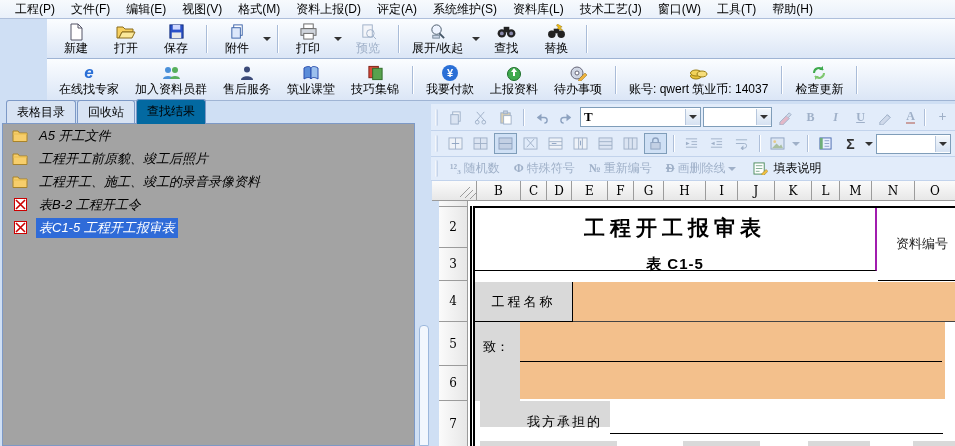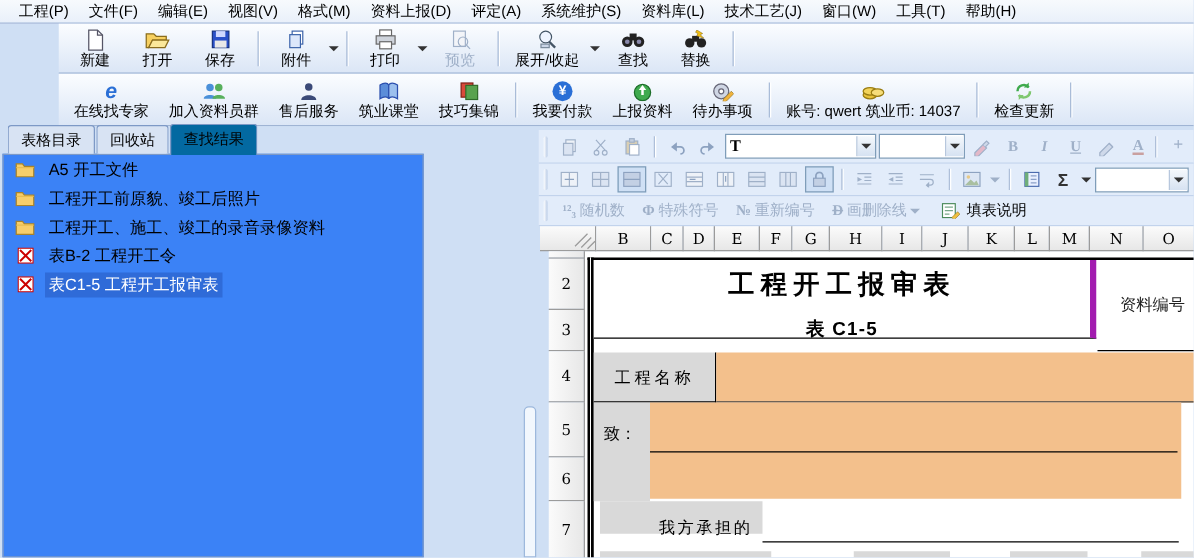--- a/index.html
+++ b/index.html
@@ -26,26 +26,26 @@
   .arr.dim{border-top-color:#9fb0c8;}
   .icon16{width:20px;height:18px;display:flex;align-items:center;justify-content:center;flex:none;}
   .ie-e{color:#2a6fd6;font-weight:bold;font-style:italic;font-size:17px;line-height:16px;}
   .circle-pay{width:16px;height:16px;border-radius:50%;background:#2a6fd6;color:#fff;font-weight:bold;
     font-size:11px;display:flex;align-items:center;justify-content:center;}
 
   
   .main{position:absolute;left:0;top:101px;right:0;bottom:0;background:#cfdff4;}
 
   
-  .left-panel{position:absolute;left:0;top:1px;width:339px;bottom:0;}
+  .left-panel{position:absolute;left:0;top:1px;width:415px;bottom:0;}
   .tabs{display:flex;padding-left:6px;height:21px;align-items:flex-end;gap:1px;position:relative;z-index:2;}
   .tab{background:#d8e3f3;border:1px solid #7d99c6;border-bottom:none;border-radius:3px 3px 0 0;
     padding:3px 10px 2px;white-space:nowrap;}
   .tab.active{background:#0369a1;padding-bottom:4px;margin-bottom:-1px;}
-  .tree-box{position:absolute;left:2px;right:0;top:21px;bottom:0;background:#3b82f6;border:1px solid #7d99c6;}
+  .tree-box{position:absolute;left:2px;right:0;top:21px;bottom:0;background:#a3a3a3;border:1px solid #7d99c6;font-style:italic;}
   .tree-row{display:flex;align-items:center;height:23px;padding-left:7px;gap:6px;white-space:nowrap;font-size:13px;}
   .tree-row .tlabel{padding:1px 3px;}
   .tree-row.selected .tlabel{background:#2f6bd8;color:#fff;}
 
   
   .splitter{position:absolute;left:415px;width:16px;top:0;bottom:0;}
   .slider{position:absolute;left:4px;width:8px;top:224px;bottom:0;background:#f2f7fd;
     border:1px solid #9db8dc;border-radius:4px 4px 0 0;}
 
   
@@ -624,21 +624,21 @@
         <div class="rcell" style="top:26px;height:41px;">2</div>
         <div class="rcell" style="top:67px;height:33px;">3</div>
         <div class="rcell" style="top:100px;height:41px;">4</div>
         <div class="rcell" style="top:141px;height:44px;">5</div>
         <div class="rcell" style="top:185px;height:35px;">6</div>
         <div class="rcell" style="top:220px;height:45px;border-bottom:none;">7</div>
 
         <div class="tbl-top"></div>
         <div class="tbl-left"></div>
 
-        <div class="cell" style="left:44px;top:27px;width:402px;height:63px;background:#fff;border-right:5px solid #a21caf;border-bottom:1px solid #000;">
+        <div class="cell" style="left:44px;top:27px;width:402px;height:63px;background:#fff;border-right:2px solid #a21caf;border-bottom:1px solid #000;">
           <div class="title-line">工程开工报审表</div>
           <div class="subtitle-line">表 C1-5</div>
         </div>
         <div class="cell" style="left:447px;top:27px;right:0;height:73px;background:#fff;border-bottom:1px solid #000;display:flex;align-items:center;padding-left:18px;font-size:13px;color:#222;">
           <span>资料编号</span>
         </div>
 
         <div class="cell grayc" style="left:44px;top:101px;width:98px;height:40px;border-right:1px solid #000;border-bottom:1px solid #000;display:flex;align-items:center;justify-content:center;font-size:13px;letter-spacing:3px;">
           <span>工程名称</span>
         </div>

